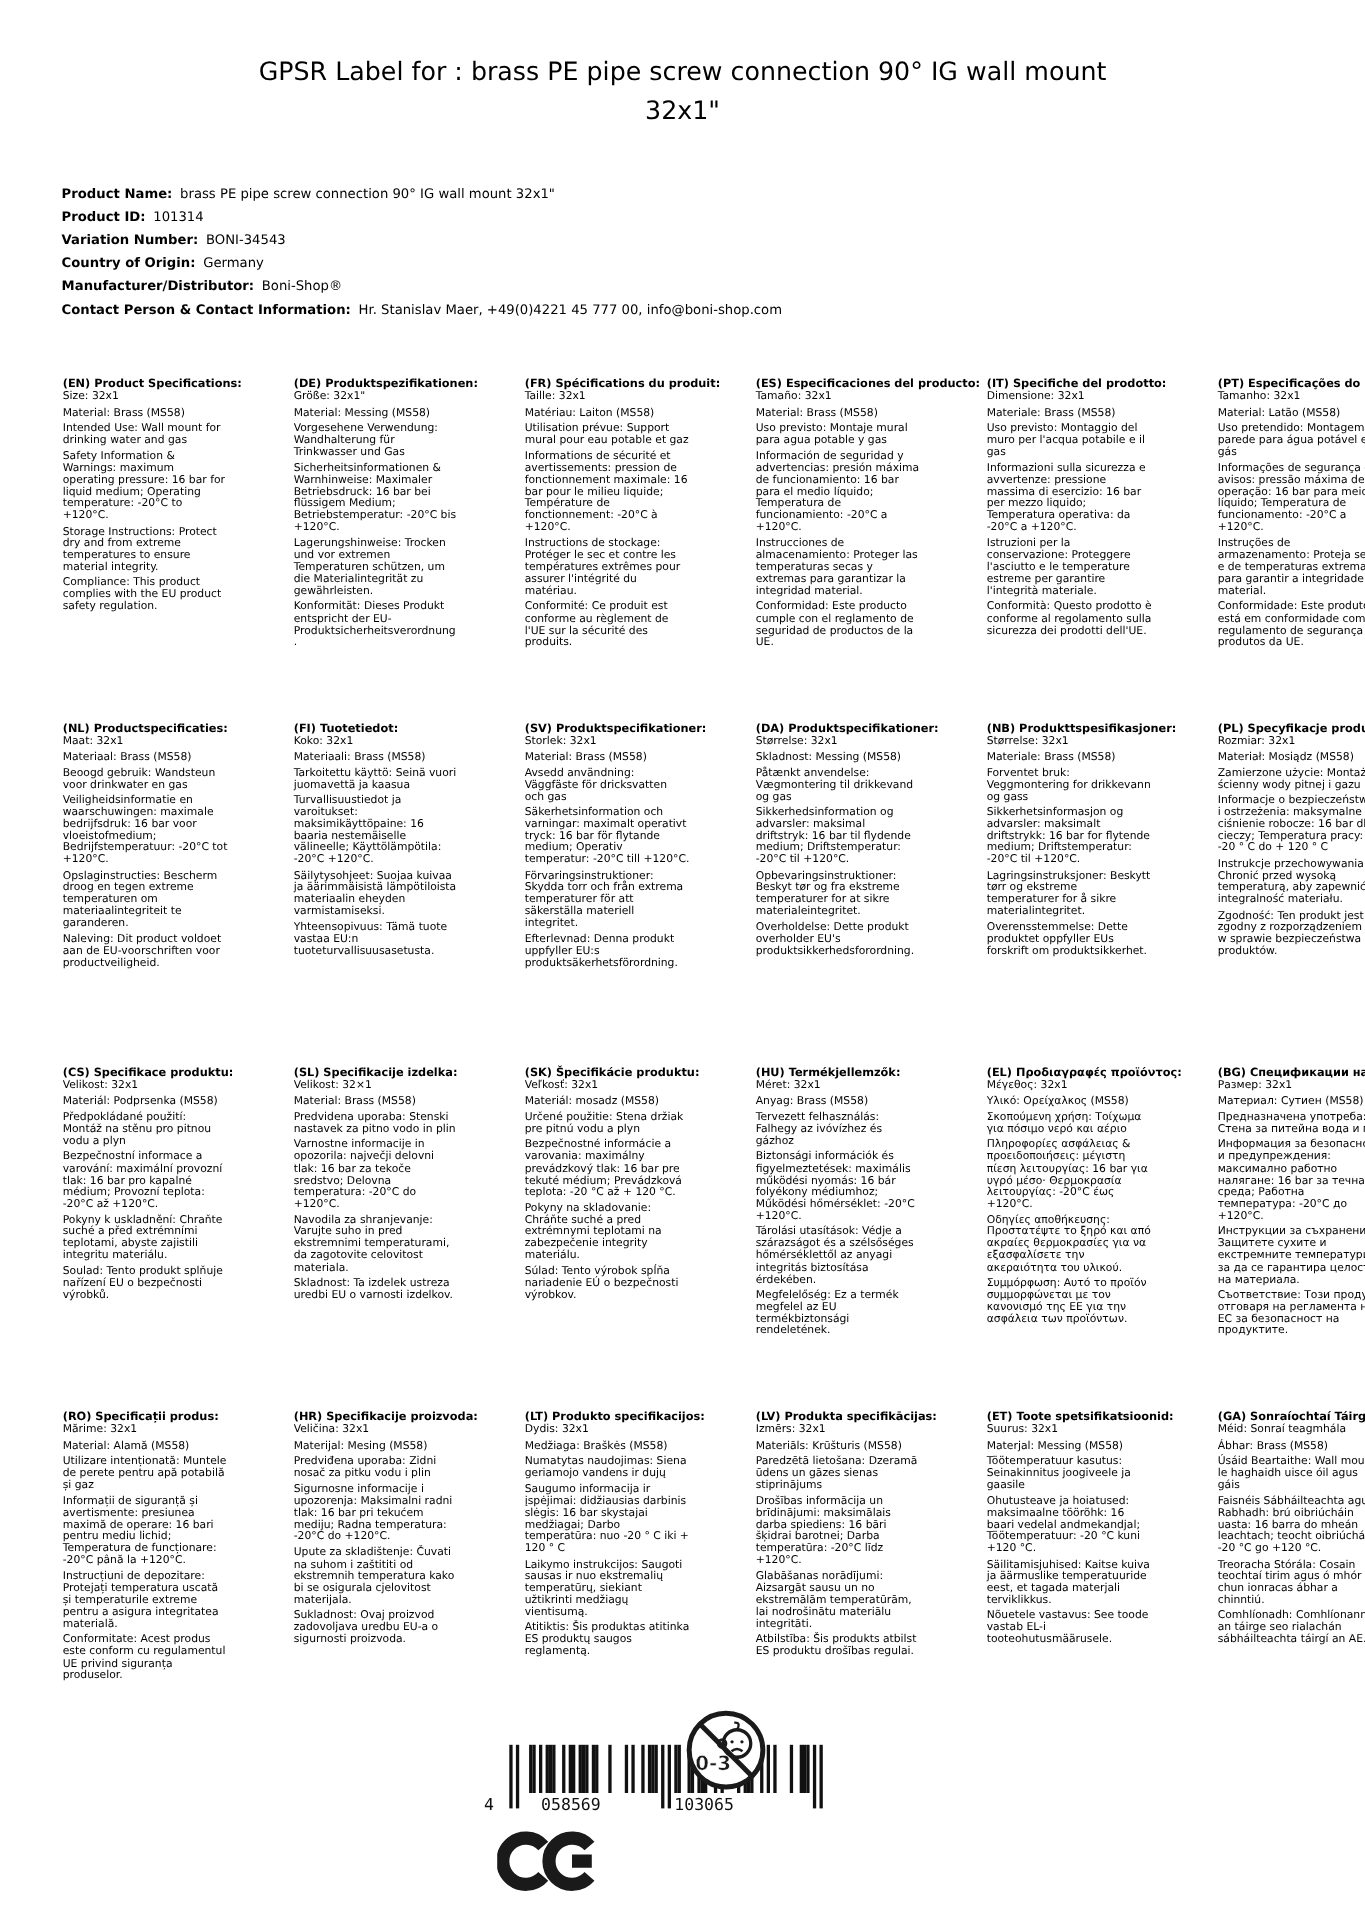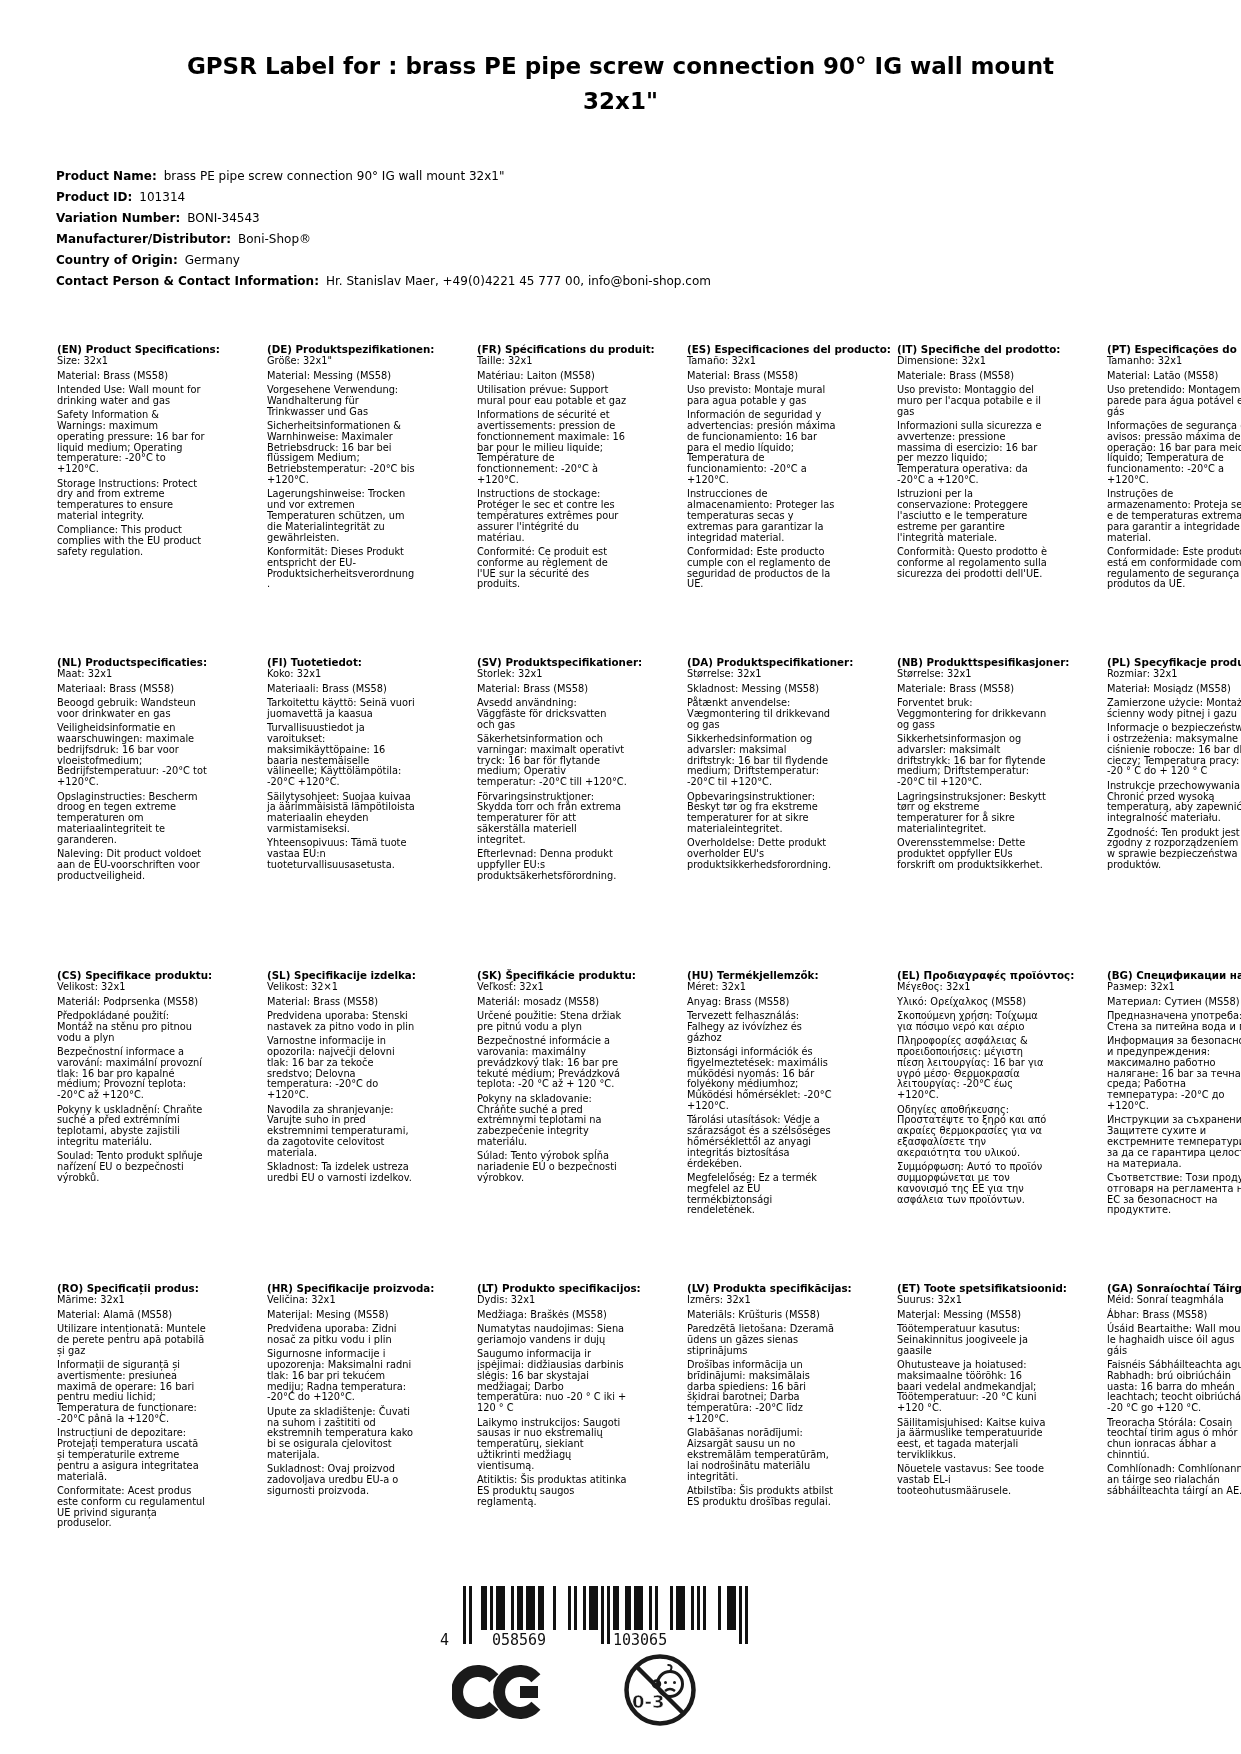--- a/index.html
+++ b/index.html
@@ -5,21 +5,21 @@
   * { box-sizing: border-box; }
   html, body { margin: 0; padding: 0; }
   body {
     width: 1241px; height: 1754px;
     background: #ffffff; color: #000;
     font-family: "DejaVu Sans", "Liberation Sans", sans-serif;
     position: relative; overflow: hidden;
   }
   .title {
     position: absolute; top: 49px; left: 100px; right: 100px;
-    text-align: center; font-size: 23px; font-weight: bold; line-height: 35px;
+    text-align: center; font-size: 23px; font-weight: normal; line-height: 35px;
   }
   .product-info { position: absolute; left: 56px; top: 166px; font-size: 12px; line-height: 21px; }
   .p-label { font-weight: bold; }
   .p-value { margin-left: 7px; }
 
   .grid {
     position: absolute; left: 57px; top: 344px;
     display: grid; grid-template-columns: repeat(6, 150px);
     column-gap: 60px; grid-auto-rows: 313px;
   }
@@ -31,38 +31,38 @@
   .barcode svg { position: absolute; left: 0; top: 0; }
   .bc-digit {
     position: absolute; top: 45px;
     font-family: "DejaVu Sans Mono", monospace; font-size: 15px; color: #111;
   }
   .bc-lead { left: 0px; }
   .bc-left { left: 16px; width: 126px; text-align: center; }
   .bc-right { left: 173px; width: 126px; }
 
   .ce { position: absolute; left: 452px; top: 1662px; }
-  .age { position: absolute; left: 620px; top: 1650px; }
+  .age { position: absolute; left: 620px; top: 1551px; }
 </style>
 </head>
 <body>
 
 <div class="page">
 
   <div class="title">
     <div>GPSR Label for : brass PE pipe screw connection 90° IG wall mount</div>
     <div>32x1"</div>
   </div>
 
   <div class="product-info">
       <div><span class="p-label">Product Name:</span><span class="p-value">brass PE pipe screw connection 90° IG wall mount 32x1"</span></div>
       <div><span class="p-label">Product ID:</span><span class="p-value">101314</span></div>
       <div><span class="p-label">Variation Number:</span><span class="p-value">BONI-34543</span></div>
+      <div><span class="p-label">Country of Origin:</span><span class="p-value">Germany</span></div>
       <div><span class="p-label">Manufacturer/Distributor:</span><span class="p-value">Boni-Shop®</span></div>
-      <div><span class="p-label">Country of Origin:</span><span class="p-value">Germany</span></div>
       <div><span class="p-label">Contact Person &amp; Contact Information:</span><span class="p-value">Hr. Stanislav Maer, +49(0)4221 45 777 00, info@boni-shop.com</span></div>
     </div>
 
   <div class="grid">
       <div class="block">
         <div class="block-header">(EN) Product Specifications:</div>
         <p>Size: 32x1</p>
         <p>Material: Brass (MS58)</p>
         <p>Intended Use: Wall mount for drinking water and gas</p>
         <p>Safety Information &amp; Warnings: maximum operating pressure: 16 bar for liquid medium; Operating temperature: -20°C to +120°C.</p>

